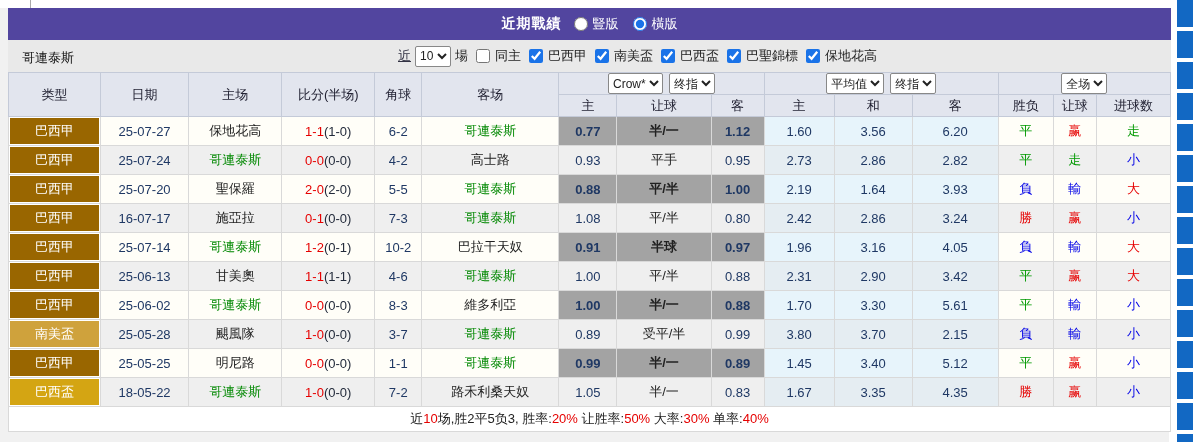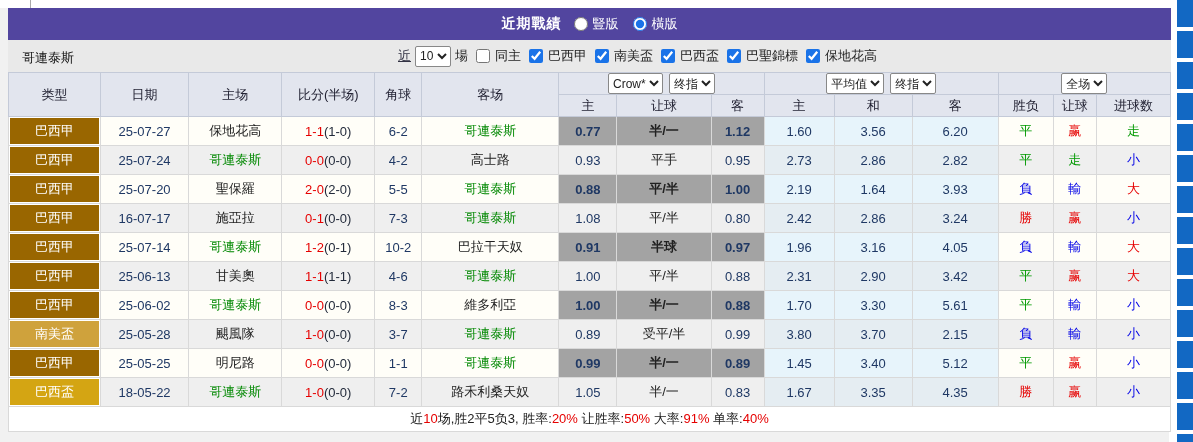--- a/index.html
+++ b/index.html
@@ -331,19 +331,19 @@
             <td class="c-avg num">1.67</td>
             <td class="c-avg num">3.35</td>
             <td class="c-avg num">4.35</td>
             <td style="color: rgb(230, 0, 0);">勝</td>
             <td style="color: rgb(230, 0, 0);">赢</td>
             <td style="color: rgb(0, 0, 230);">小</td>
           </tr>
         </tbody>
       <tfoot>
         <tr>
-          <td colspan="15"><span>近</span><span class="red">10</span><span>场,胜2平5负3, 胜率:</span><span class="red">20%</span><span> 让胜率:</span><span class="red">50%</span><span> 大率:</span><span class="red">91%</span><span> 单率:</span><span class="red">40%</span></td>
+          <td colspan="15"><span>近</span><span class="red">10</span><span>场,胜2平5负3, 胜率:</span><span class="red">20%</span><span> 让胜率:</span><span class="red">50%</span><span> 大率:</span><span class="red">30%</span><span> 单率:</span><span class="red">40%</span></td>
         </tr>
       </tfoot>
     </table>
 
   </div>
 </div>
 
 </body></html>

